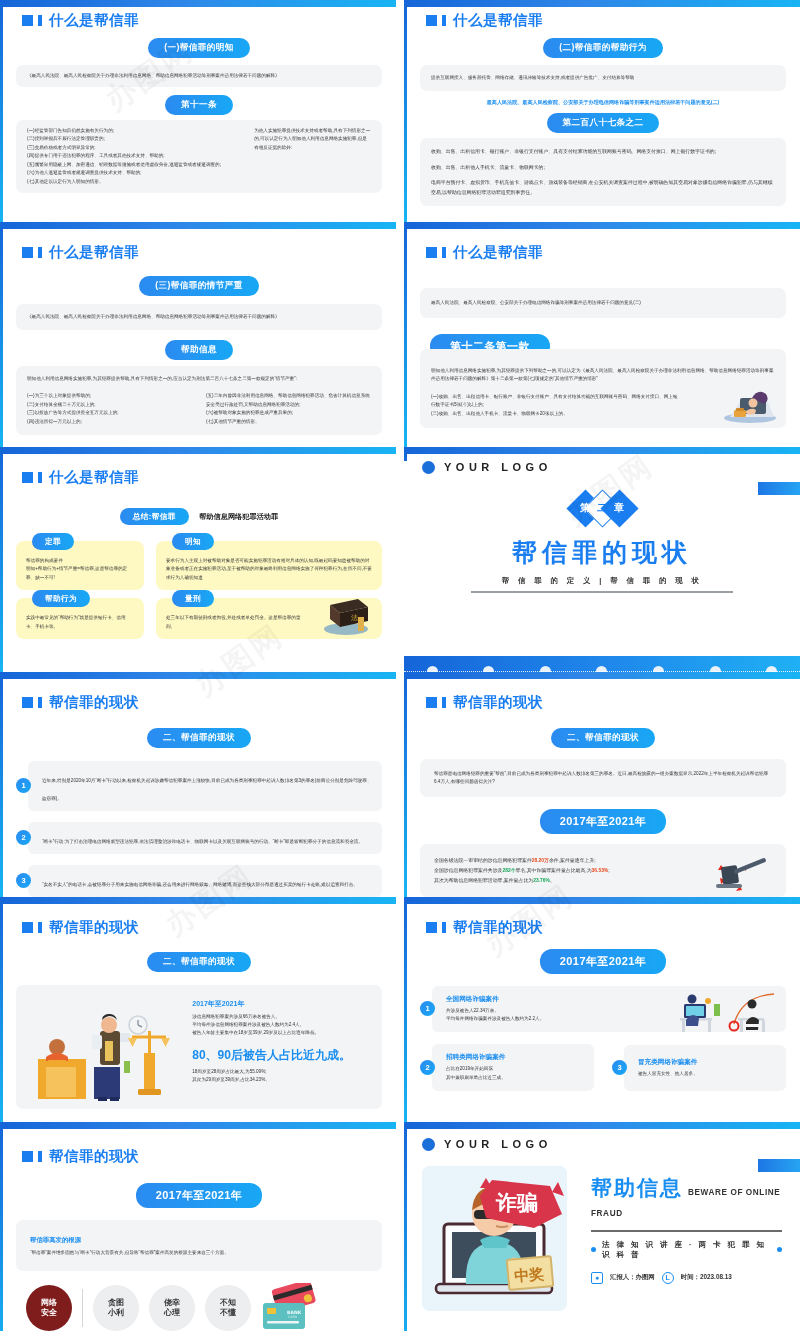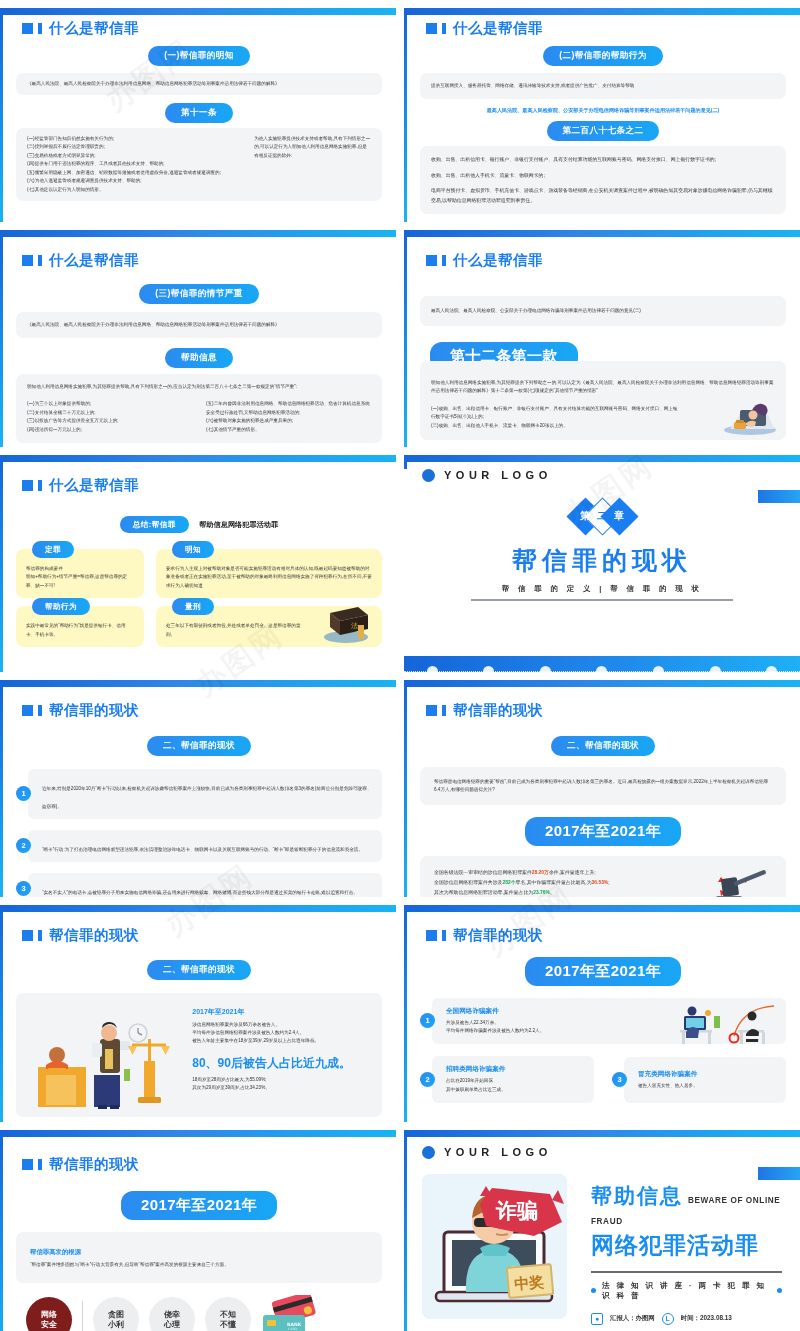--- a/index.html
+++ b/index.html
@@ -15,21 +15,20 @@
     display: grid;
     grid-template-columns: 396px 396px;
     grid-auto-rows: 222px 225px 225px 225px 225px 236px;
     column-gap: 8px;
     background: #fff;
   }
   .slide {
     position: relative;
     background: #ffffff;
     overflow: hidden;
-    margin-top: 8px;
   }
   
   .topbar {
     position: absolute; left: 0; top: 0; width: 100%; height: 7px;
     background: linear-gradient(90deg, #1565d8 0%, #2f86e8 45%, #18b4f4 100%);
   }
   .leftedge {
     position: absolute; left: 0; top: 0; width: 3px; height: 100%;
     background: linear-gradient(180deg,#1565d8,#18b4f4);
   }
@@ -46,21 +45,21 @@
 
   
   .pill {
     display: inline-block;
     background: linear-gradient(90deg,#2b8bf0,#18a7f5);
     color: #fff; font-size: 8.6px; font-weight: bold;
     padding: 4px 16px; border-radius: 10px; letter-spacing: .4px;
     white-space: nowrap;
   }
   .pill.sm { font-size: 7.6px; padding: 3.5px 13px; }
-  .pill.bigger { font-size: 15px; padding: 5px 20px; border-radius: 12px; }
+  .pill.bigger { font-size: 11px; padding: 5px 20px; border-radius: 12px; }
   .center { text-align: center; }
 
   .greybox {
     background: #f3f4f6; border-radius: 7px;
     padding: 7px 11px; color: #2b2b2b;
   }
   .tiny { font-size: 4.6px; line-height: 1.85; color: #333; }
   .tiny2 { font-size: 4.9px; line-height: 1.95; color: #333; }
   .blue-note { color: #1a8ef0; font-size: 5.1px; font-weight: bold; text-align: center; }
 
@@ -638,21 +637,20 @@
             <text x="74" y="44" font-size="21" fill="#ffffff" font-family="DejaVu Sans" font-weight="bold">诈骗</text>
 
             <rect x="86" y="92" width="44" height="30" rx="2" fill="#f3dfa2" stroke="#d3b46a" stroke-width="2" transform="rotate(-5 108 107)"></rect>
             <text x="92" y="114" font-size="15" fill="#c07a1e" font-family="DejaVu Sans" font-weight="bold" transform="rotate(-5 108 107)">中奖</text>
           </svg>
         </div>
         <div class="cover-right">
           <div>
             <span class="ct1">帮助信息</span><span class="ct-en">BEWARE OF ONLINE FRAUD</span>
           </div>
-          <div class="ct2">网络犯罪活动罪</div>
           <div class="ct-rule"></div>
           <div class="ct3">
             <span class="bdot"></span>
             <span>法 律 知 识 讲 座 · 两 卡 犯 罪 知 识 科 普</span>
             <span class="bdot"></span>
           </div>
           <div class="ct-meta">
             <span class="ic">●</span>
             <span>汇报人：办图网</span>
             <span class="ic round">L</span>

